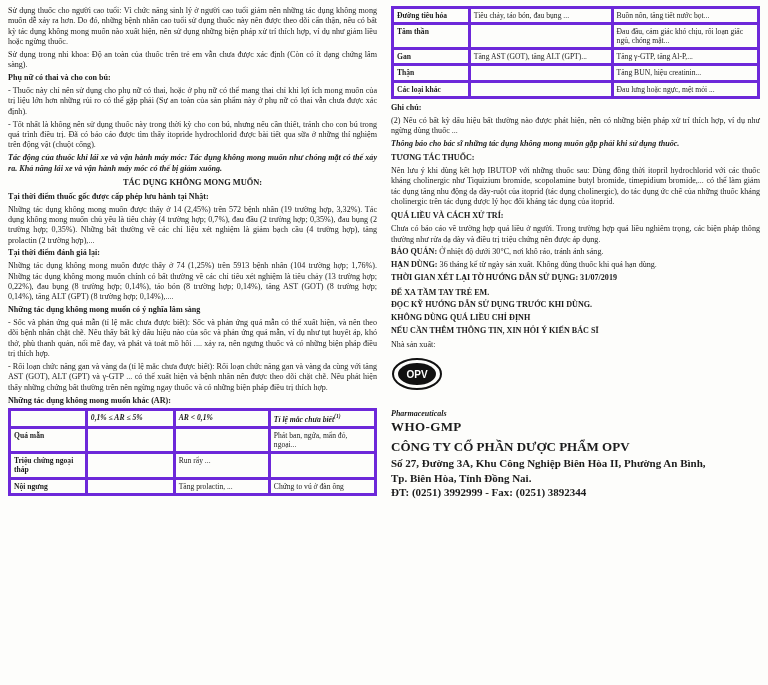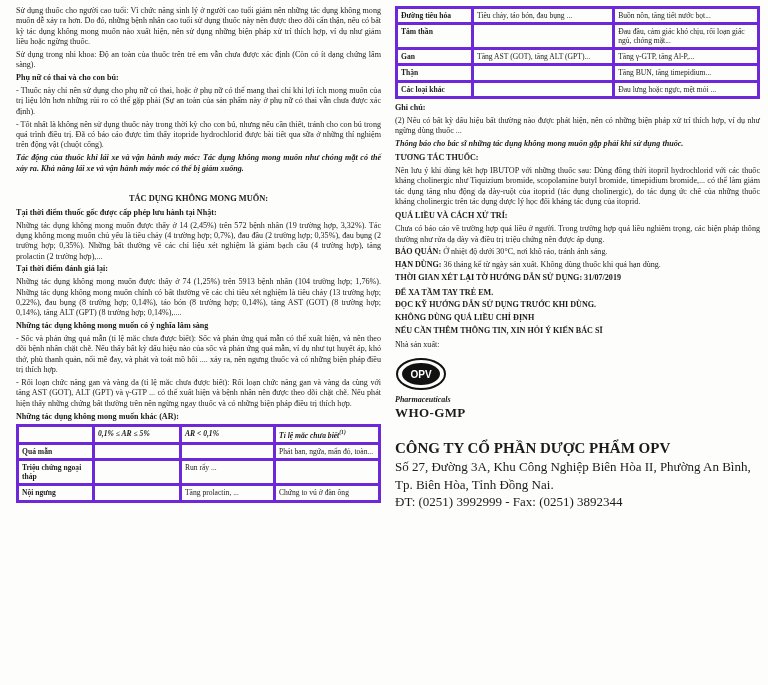--- a/index.html
+++ b/index.html
@@ -7,37 +7,37 @@
     width:768px;height:685px;
     background:#fdfdfb;
     font-family:"Liberation Serif", serif;
     color:#1b1b1b;
     overflow:hidden;
   }
   .page{
     position:relative;
     width:768px;height:685px;
     box-sizing:border-box;
-    padding:6px 8px 4px 16px;
+    padding:6px 8px 4px 8px;
     display:flex;
     gap:10px;
   }
   .col{
     width:372px;
     box-sizing:border-box;
     font-size:8.1px;
     line-height:1.28;
     text-align:justify;
   }
   .col.left{padding-right:2px;}
   .col.right{padding-left:2px;}
   p{margin:0 0 2.5px 0;}
   .b{font-weight:bold;}
   .bi{font-weight:bold;font-style:italic;}
-  .sec-title{font-weight:bold;text-align:center;margin:20px 0 3px 0;font-size:8.4px;}
+  .sec-title{font-weight:bold;text-align:center;margin:4px 0 3px 0;font-size:8.4px;}
   table{border-collapse:collapse;width:100%;font-size:7.6px;line-height:1.2;}
   table td,table th{
     border:3px solid #6d28d9;
     padding:2px 3px;
     vertical-align:top;
     text-align:left;
     font-weight:normal;
   }
   .tbl-ar td,.tbl-ar th{padding:2px 3px;}
   .tbl-ar th{font-style:italic;font-weight:bold;}
@@ -45,25 +45,25 @@
   .logo-wrap{
     margin-top:6px;
   }
   .logo{
     display:inline-block;
     width:52px;height:34px;
     position:relative;
   }
   .logo svg{display:block;}
   .pharm{
-    font-style:italic;font-weight:bold;font-size:8px;margin-top:1px;
+    font-style:italic;font-weight:bold;font-size:8px;margin-top:15px;
   }
   .whogmp{font-weight:bold;font-size:13px;letter-spacing:.4px;}
-  .company{font-weight:bold;font-size:15px;margin-top:17px;}
-  .addr{font-size:13px;line-height:1.35;}
+  .company{font-weight:bold;font-size:13px;margin-top:3px;}
+  .addr{font-size:11px;line-height:1.35;font-weight:bold;}
   .mt4{margin-top:4px;}
 </style>
 </head>
 <body>
 
 <div class="page">
 
   <div class="col left">
 
     <p>Sử dụng thuốc cho người cao tuổi: Vì chức năng sinh lý ở người cao tuổi giảm nên những tác dụng không mong muốn dễ xảy ra hơn. Do đó, những bệnh nhân cao tuổi sử dụng thuốc này nên được theo dõi cẩn thận, nếu có bất kỳ tác dụng không mong muốn nào xuất hiện, nên sử dụng những biện pháp xử trí thích hợp, ví dụ như giảm liều hoặc ngừng thuốc.</p>
@@ -92,21 +92,21 @@
           <tr>
         <th style="width:21%"></th>
         <th style="width:24%">0,1% ≤ AR ≤ 5%</th>
         <th style="width:26%">AR &lt; 0,1%</th>
         <th style="width:29%"><span>Tỉ lệ mắc chưa biết</span><span class="sup">(1)</span></th>
       </tr>
       <tr>
         <td class="b">Quá mẫn</td>
         <td></td>
         <td></td>
-        <td>Phát ban, ngứa, mẩn đỏ, toàn...</td>
+        <td>Phát ban, ngứa, mẩn đỏ, ngoại...</td>
       </tr>
       <tr>
         <td class="b">Triệu chứng ngoại tháp</td>
         <td></td>
         <td>Run rẩy ...</td>
         <td></td>
       </tr>
       <tr>
         <td class="b">Nội ngưng</td>
         <td></td>
@@ -132,21 +132,21 @@
         <td>Đau đầu, cảm giác khó chịu, rối loạn giấc ngủ, chóng mặt...</td>
       </tr>
       <tr>
         <td class="b">Gan</td>
         <td>Tăng AST (GOT), tăng ALT (GPT)...</td>
         <td>Tăng γ-GTP, tăng Al-P,...</td>
       </tr>
       <tr>
         <td class="b">Thận</td>
         <td></td>
-        <td>Tăng BUN, tăng timepidium...</td>
+        <td>Tăng BUN, hiệu creatinin...</td>
       </tr>
       <tr>
         <td class="b">Các loại khác</td>
         <td></td>
         <td>Đau lưng hoặc ngực, mệt mỏi ...</td>
       </tr>
     </tbody>
       </table>
 
     <p class="b mt4">Ghi chú:</p>

